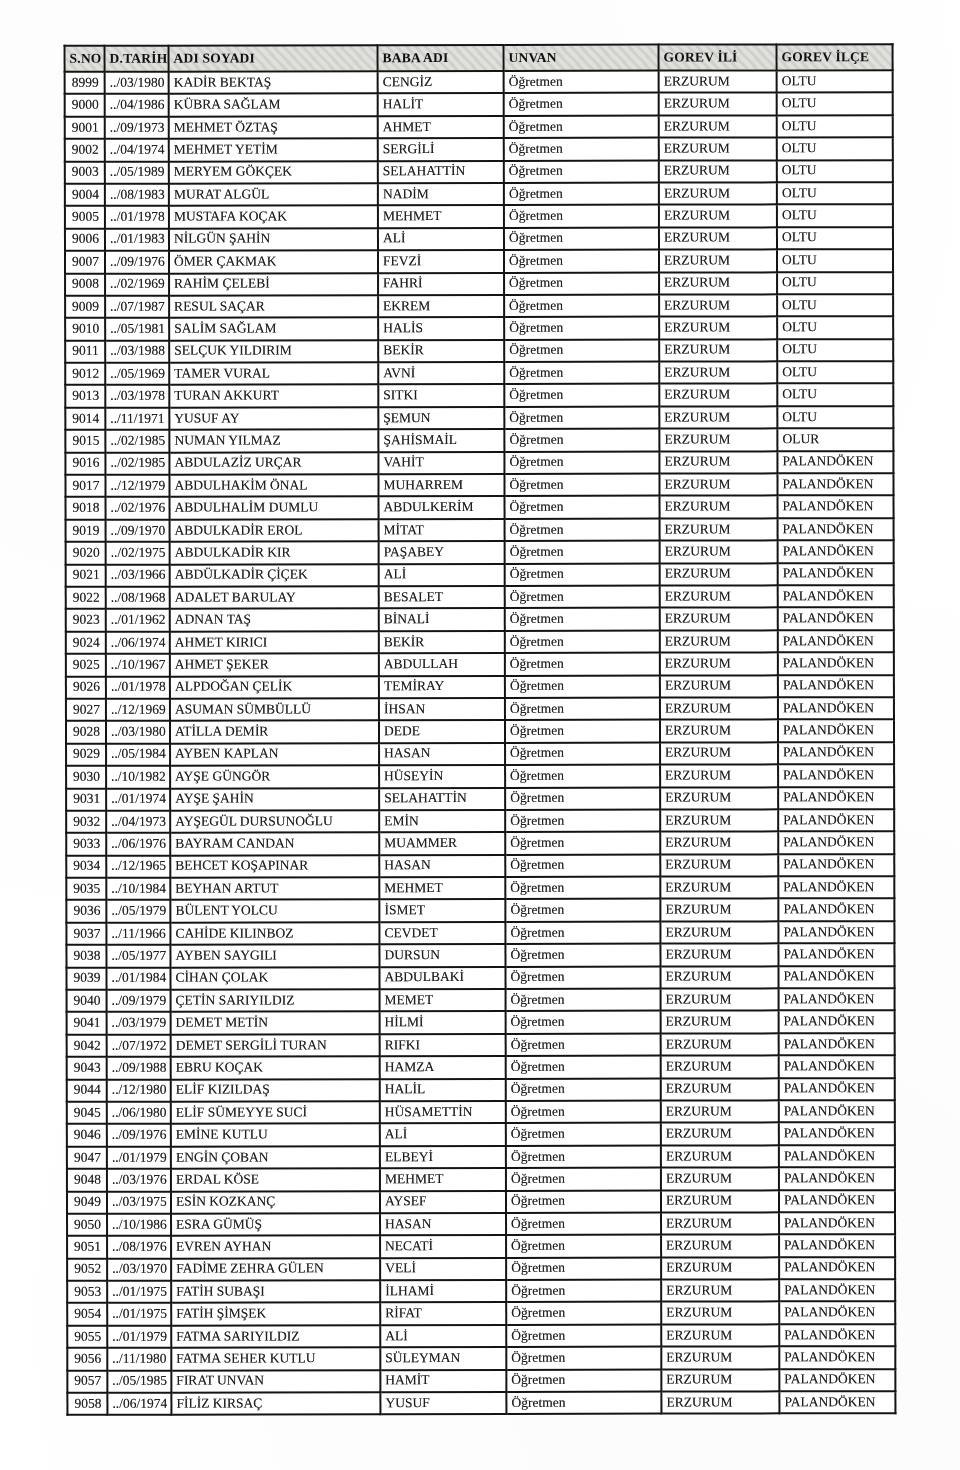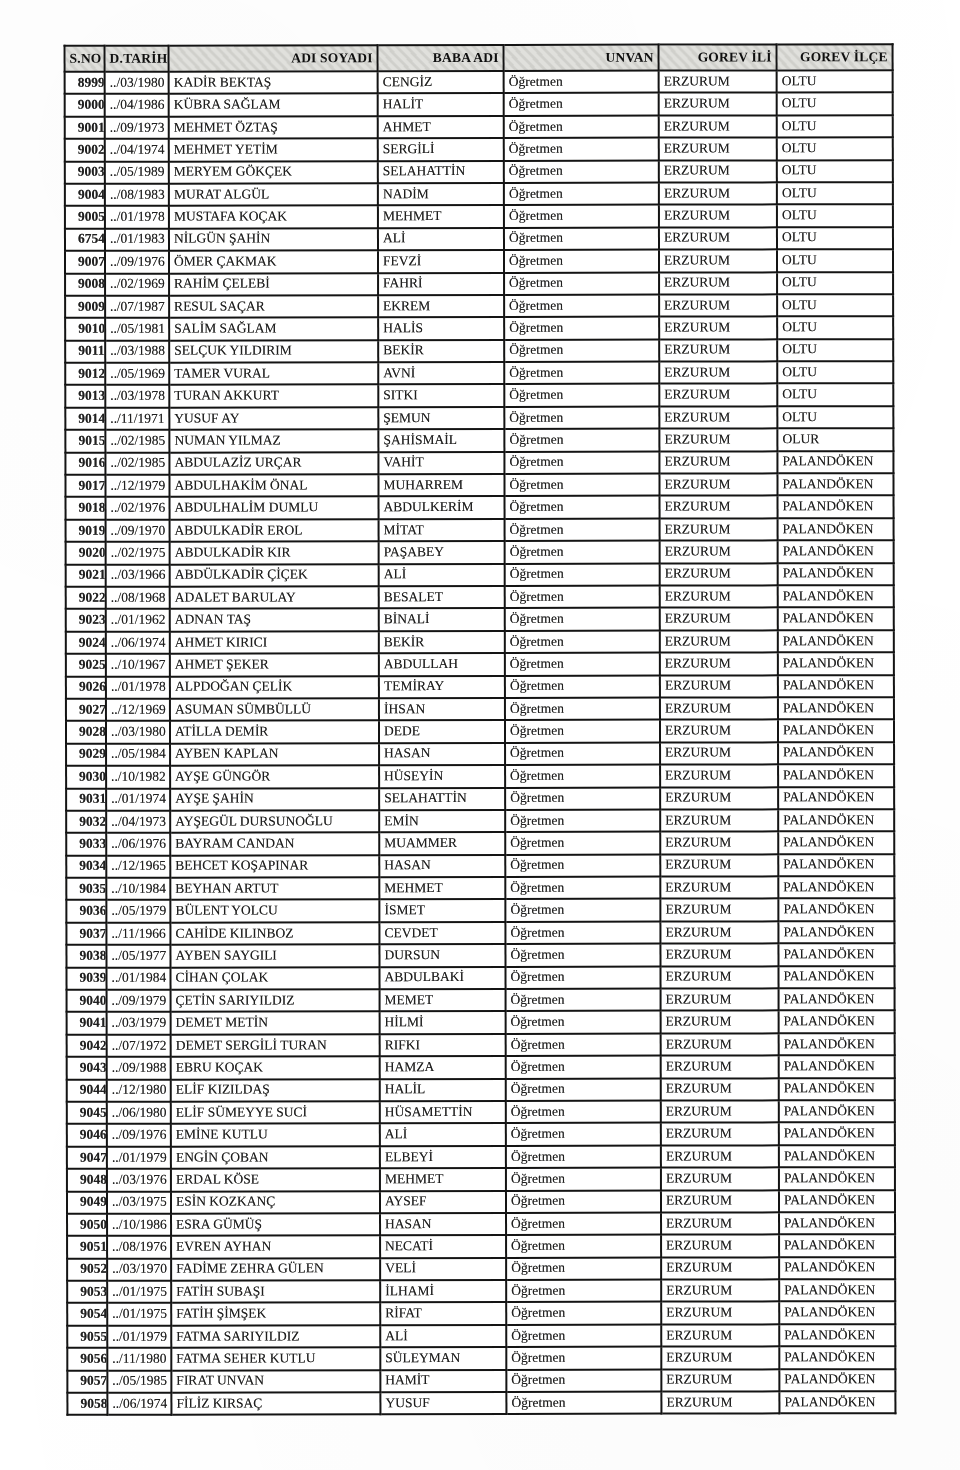--- a/index.html
+++ b/index.html
@@ -31,38 +31,37 @@
     border: 2px solid #161616;
     padding: 1px 4px 1px 4px;
     overflow: hidden;
     white-space: nowrap;
     font-size: 13.5px;
     line-height: 1.25;
     vertical-align: middle;
   }
   table.roster thead th {
     height: 22px;
-    text-align: right;
+    text-align: left;
     font-weight: bold;
     font-size: 13.5px;
     letter-spacing: 0.2px;
     color: #111;
     background:
       repeating-linear-gradient(47deg, rgba(120,120,118,0.16) 0 3px, rgba(255,255,255,0) 3px 7px),
       #dededa;
   }
   table.roster tbody td {
     height: 18.4px;
     background: #fefefd;
     color: #222;
     text-shadow: 0 0 0.5px rgba(20,20,20,0.55);
   }
   table.roster tbody td:first-child {
-    padding-left: 12px;
-    font-weight: bold;
+    padding-left: 6px;
   }
   
   .scan-tone {
     position: absolute;
     inset: 0;
     pointer-events: none;
     background:
       radial-gradient(circle at 20% 10%, rgba(0,0,0,0.012), rgba(0,0,0,0) 60%),
       radial-gradient(circle at 80% 90%, rgba(0,0,0,0.015), rgba(0,0,0,0) 55%);
   }
@@ -152,21 +151,21 @@
         <tr>
           <td>9005</td>
           <td>../01/1978</td>
           <td>MUSTAFA KOÇAK</td>
           <td>MEHMET</td>
           <td>Öğretmen</td>
           <td>ERZURUM</td>
           <td>OLTU</td>
         </tr>
         <tr>
-          <td>6754</td>
+          <td>9006</td>
           <td>../01/1983</td>
           <td>NİLGÜN ŞAHİN</td>
           <td>ALİ</td>
           <td>Öğretmen</td>
           <td>ERZURUM</td>
           <td>OLTU</td>
         </tr>
         <tr>
           <td>9007</td>
           <td>../09/1976</td>

